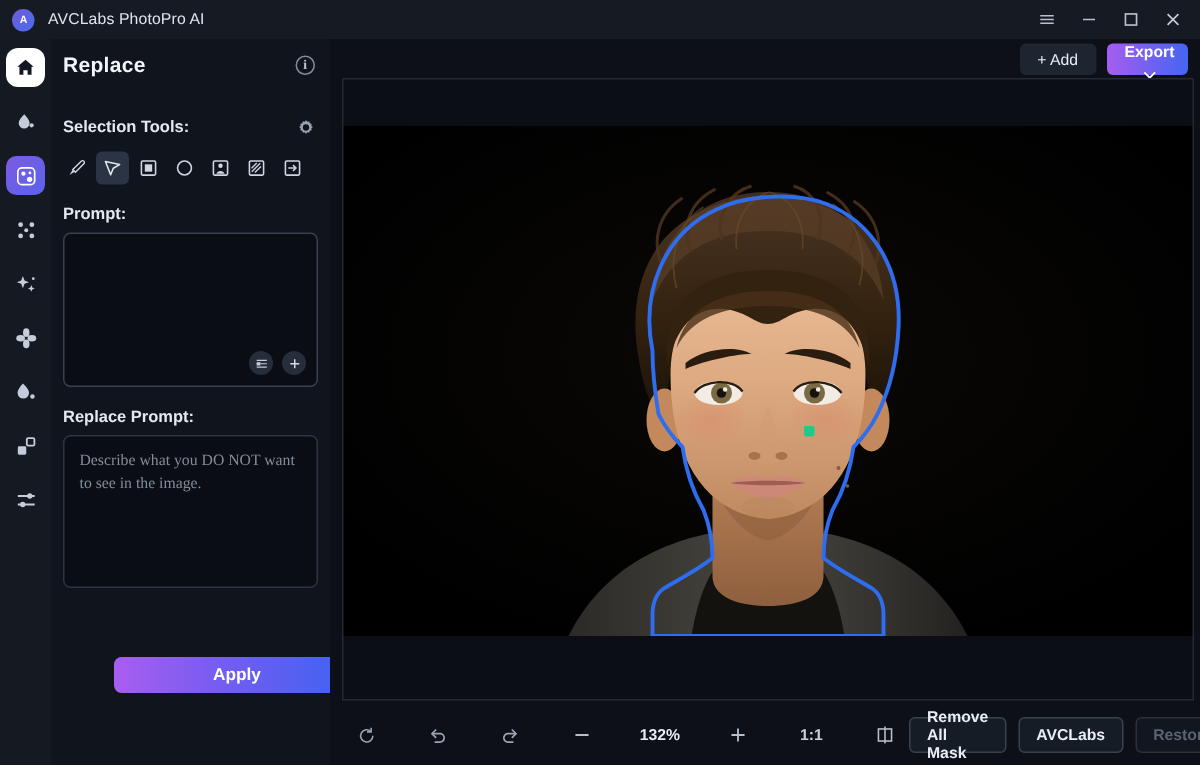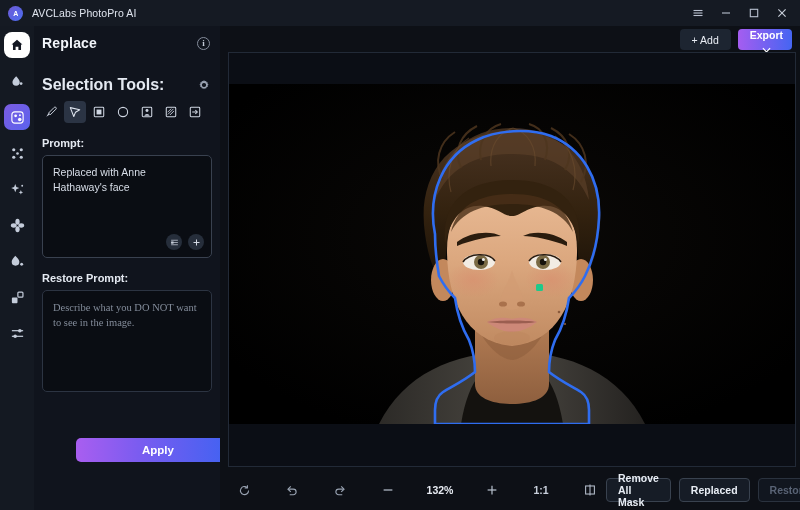--- a/index.html
+++ b/index.html
@@ -59,21 +59,21 @@
   .ico-circle {
     margin-left: auto; width: 13px; height: 13px; border-radius: 50%;
     border: 1.3px solid #858d9c; color: #c3cad6; font-size: 9px;
     display: flex; align-items: center; justify-content: center;
     font-family: "Liberation Serif", serif; font-weight: bold;
   }
 
   .section-row {
     display: flex; align-items: center; padding: 0 10px 0 8px; height: 22px; margin-top: 14px;
   }
-  .section-label { font-size: 16px; color: #e4e9f1; font-weight: bold; }
+  .section-label { font-size: 11px; color: #e4e9f1; font-weight: bold; }
   .gear { margin-left: auto; color: #9aa3b2; display: flex; }
 
   .tools-row {
     display: flex; align-items: center; gap: 2px; padding: 0 6px; margin-top: 5px;
   }
   .tool {
     width: 22px; height: 22px; border-radius: 4px;
     display: flex; align-items: center; justify-content: center;
     color: #cfd6e2;
   }
@@ -342,21 +342,20 @@
             <g stroke="#cfd6e2" stroke-width="1.2" fill="none">
               <line x1="4.8" y1="8" x2="10.4" y2="8"></line>
               <polyline points="8.4,5.8 10.6,8 8.4,10.2"></polyline>
             </g>
           </svg>
       </div>
     </div>
 
     <div class="field-label">Prompt:</div>
     <div class="textbox">
-      <div class="tb-text">Replaced with Anne Hathaway's face</div>
       <div class="tb-actions">
         <div class="round-btn">
           <svg width="9" height="9" viewBox="0 0 12 12">
               <g stroke="#c5ccd8" stroke-width="1">
                 <line x1="1.5" y1="3" x2="10.5" y2="3"></line>
                 <line x1="1.5" y1="6" x2="10.5" y2="6"></line>
                 <line x1="1.5" y1="9" x2="10.5" y2="9"></line>
               </g>
               <rect x="1.5" y="4.6" width="3.2" height="3" fill="#c5ccd8"></rect>
             </svg>
@@ -365,21 +364,21 @@
           <svg width="9" height="9" viewBox="0 0 12 12">
               <g stroke="#d7dde7" stroke-width="1.3">
                 <line x1="6" y1="2" x2="6" y2="10"></line>
                 <line x1="2" y1="6" x2="10" y2="6"></line>
               </g>
             </svg>
         </div>
       </div>
     </div>
 
-    <div class="field-label">Restore Prompt:</div>
+    <div class="field-label">Replace Prompt:</div>
     <div class="textbox neg">
       <div class="tb-text placeholder">Describe what you DO NOT want to see in the image.</div>
     </div>
 
     <button class="apply-btn">Apply</button>
   </div>
 
   <div class="stage">
 
     <div class="topbar">
@@ -550,19 +549,19 @@
         <div class="zbtn">
           <svg width="14" height="14" viewBox="0 0 16 16">
               <rect x="3" y="3.4" width="10" height="9.2" fill="none" stroke="#b6bfcd" stroke-width="1.2"></rect>
               <line x1="8" y1="1.6" x2="8" y2="14.4" stroke="#b6bfcd" stroke-width="1.2"></line>
             </svg>
         </div>
       </div>
 
       <div class="rightgroup">
         <div class="obtn">Remove All Mask</div>
-        <div class="obtn">Replaced</div>
+        <div class="obtn">AVCLabs</div>
         <div class="obtn disabled">Restore</div>
       </div>
     </div>
 
   </div>
 </div>
 
 </body></html>

